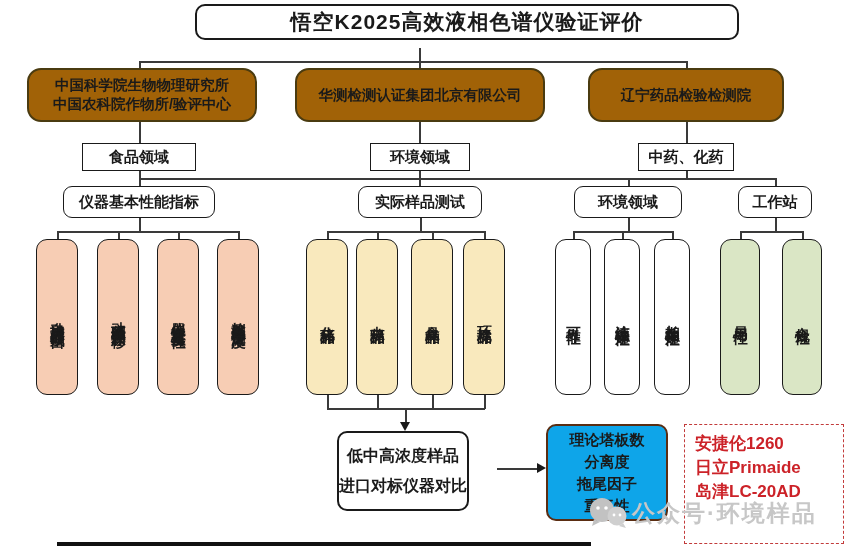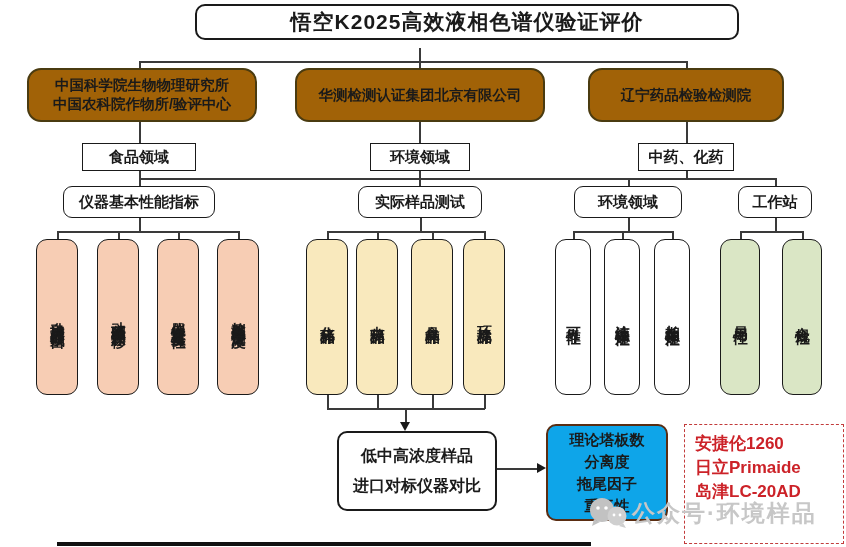--- a/index.html
+++ b/index.html
@@ -134,21 +134,21 @@
   <div class="vbox yellow" style="left:411px;width:42px">食品样品</div>
   <div class="vbox yellow" style="left:463px;width:42px">环境样品</div>
 
   <div class="vbox white" style="left:555px;width:36px">可靠性</div>
   <div class="vbox white" style="left:604px;width:36px">连续稳定性</div>
   <div class="vbox white" style="left:654px;width:36px">长期稳定性</div>
 
   <div class="vbox green" style="left:720px;width:40px">易用性</div>
   <div class="vbox green" style="left:782px;width:40px">合规性</div>
 
-  <div class="box cmp-box" style="left:337px;top:431px;width:160px;height:80px">
+  <div class="box cmp-box" style="left:337px;top:431px;width:132px;height:80px">
     <span>低中高浓度样品</span>
     <span>进口对标仪器对比</span>
   </div>
 
   <div class="box metrics-box" style="left:546px;top:424px;width:122px;height:97px">
     <span>理论塔板数</span>
     <span>分离度</span>
     <span>拖尾因子</span>
     <span>重复性</span>
   </div>

